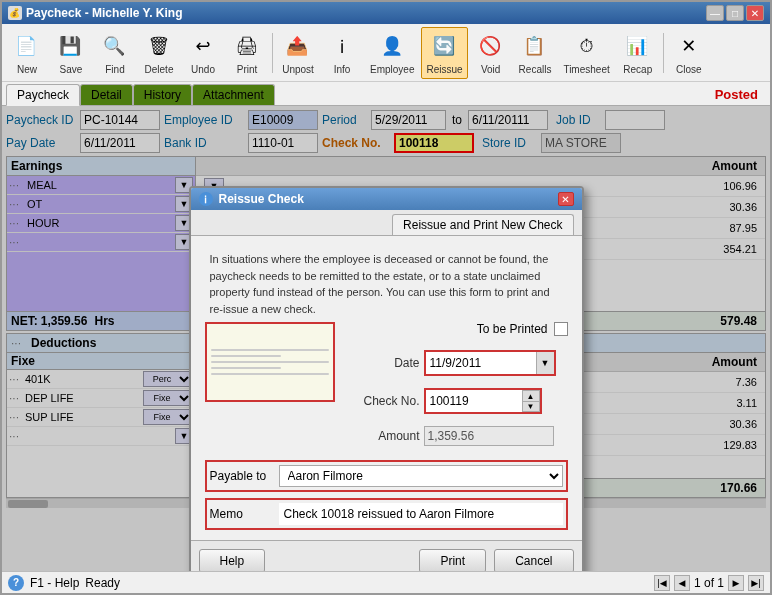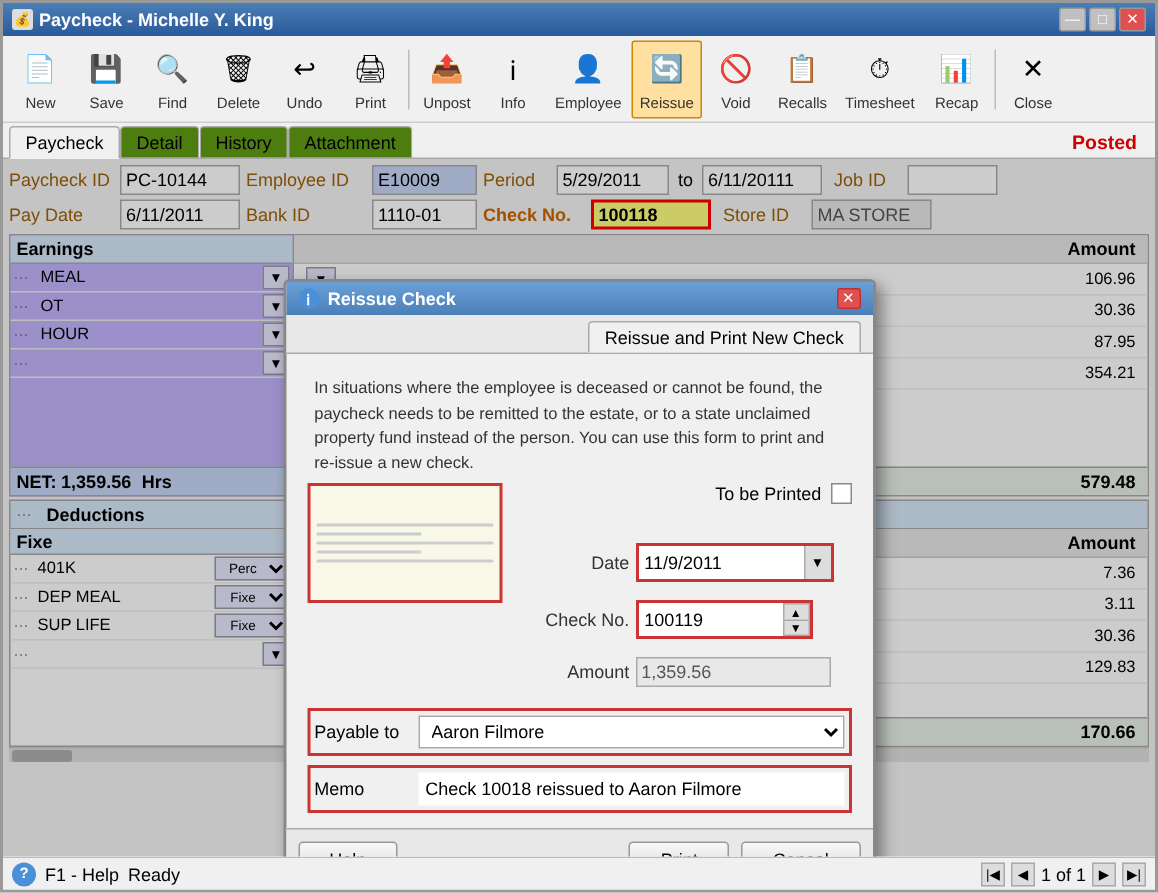--- a/index.html
+++ b/index.html
@@ -24,21 +24,21 @@
     .toolbar-sep { width: 1px; height: 40px; background: #bbb; margin: 0 2px; }
     .tab { padding: 3px 10px; border: 1px solid #aaa; border-bottom: none; background: #4d7c0f; cursor: pointer; border-radius: 3px 3px 0 0; font-size: 12px; }
     .tab.active { background: #f0f0f0; border-bottom: 1px solid #f0f0f0; margin-bottom: -1px; z-index: 1; }
     .status-posted { color: #cc0000; font-weight: bold; font-size: 13px; margin-left: auto; padding-right: 8px; align-self: center; }
 
     
     .main-content { flex: 1; background: #f5f5f5; padding: 4px; overflow: hidden; position: relative; }
 
     
     .form-row { display: flex; align-items: center; gap: 4px; margin-bottom: 3px; }
-    .form-label { font-size: 12px; color: #a16207; min-width: 70px; }
+    .form-label { font-size: 12px; color: #0369a1; min-width: 70px; }
     .form-input { height: 20px; border: 1px solid #aaa; background: white; padding: 1px 3px; font-size: 12px; }
     .form-input.blue-bg { background: #c8d8f8; }
     .form-input.yellow-bg { background: #ffff80; border: 2px solid #ff0000; font-weight: bold; }
     .form-input.readonly { background: #e8e8e8; color: #555; }
     .dots { color: #666; font-size: 10px; min-width: 16px; }
     .panel-net { background: #c8d8f8; padding: 2px 4px; font-size: 11px; font-weight: bold; border-top: 1px solid #aaa; }
     .section-header { background: #d8e8f8; border: 1px solid #aaa; padding: 2px 4px; display: flex; align-items: center; gap: 4px; }
     .section-label { font-weight: bold; font-size: 12px; }
 
     
@@ -91,21 +91,21 @@
 
     .info-icon { width: 14px; height: 14px; background: #4a90d9; border-radius: 50%; color: white; font-size: 10px; font-weight: bold; display: flex; align-items: center; justify-content: center; }
 
     .tabs-row-wrapper { display: flex; align-items: flex-end; background: #f0f0f0; border-bottom: 1px solid #aaa; padding: 2px 4px 0; }
     .lt-header { background: #d8e8f8; border-bottom: 1px solid #aaa; padding: 2px 4px; display: flex; justify-content: space-between; font-size: 11px; font-weight: bold; }
     .lt-row { display: flex; align-items: center; gap: 2px; padding: 1px 2px; border-bottom: 1px solid #eee; }
     .lt-dots { color: #666; font-size: 10px; width: 16px; }
     .lt-label { flex: 1; font-size: 11px; }
     .lt-dd { width: 18px; height: 16px; background: #e8e8ff; border: 1px solid #99a; font-size: 9px; display: flex; align-items: center; justify-content: center; }
 
-    .to-be-printed-row { display: flex; align-items: flex-end; justify-content: flex-end; gap: 6px; margin-bottom: 20px; }
+    .to-be-printed-row { display: flex; align-items: flex-end; justify-content: flex-end; gap: 6px; margin-bottom: 8px; }
     .checkbox-fake { width: 14px; height: 14px; border: 1px solid #888; background: white; display: flex; align-items: center; justify-content: center; }
   </style>
 </head>
 <body>
 
 <div class="window">
 
   <div class="title-bar">
     <div class="title-bar-left">
       <div class="title-icon">💰</div>
@@ -290,21 +290,21 @@
           <div class="deduction-header-row">
             <span class="dh-col1">Fixe</span>
           </div>
           <div class="ded-row">
             <span class="ded-dots">···</span>
             <span class="ded-label">401K</span>
             <select class="ded-dd1"><option>Perc</option></select>
           </div>
           <div class="ded-row">
             <span class="ded-dots">···</span>
-            <span class="ded-label">DEP MEAL</span>
+            <span class="ded-label">DEP LIFE</span>
             <select class="ded-dd1"><option>Fixe</option></select>
           </div>
           <div class="ded-row">
             <span class="ded-dots">···</span>
             <span class="ded-label">SUP LIFE</span>
             <select class="ded-dd1"><option>Fixe</option></select>
           </div>
           <div class="ded-row">
             <span class="ded-dots">···</span>
             <span class="ded-label"></span>

